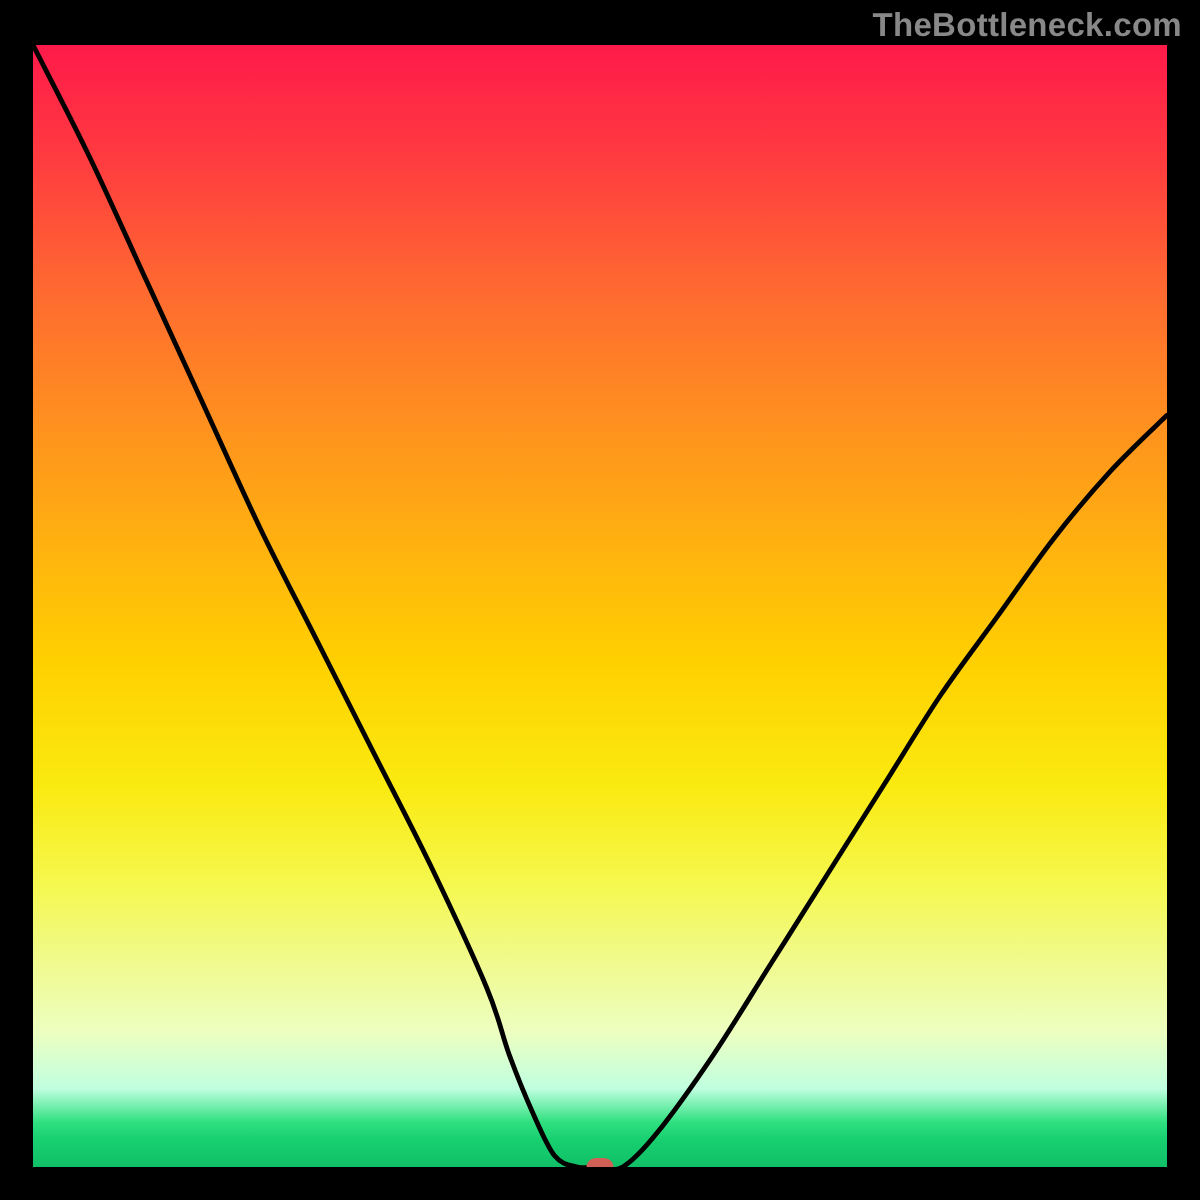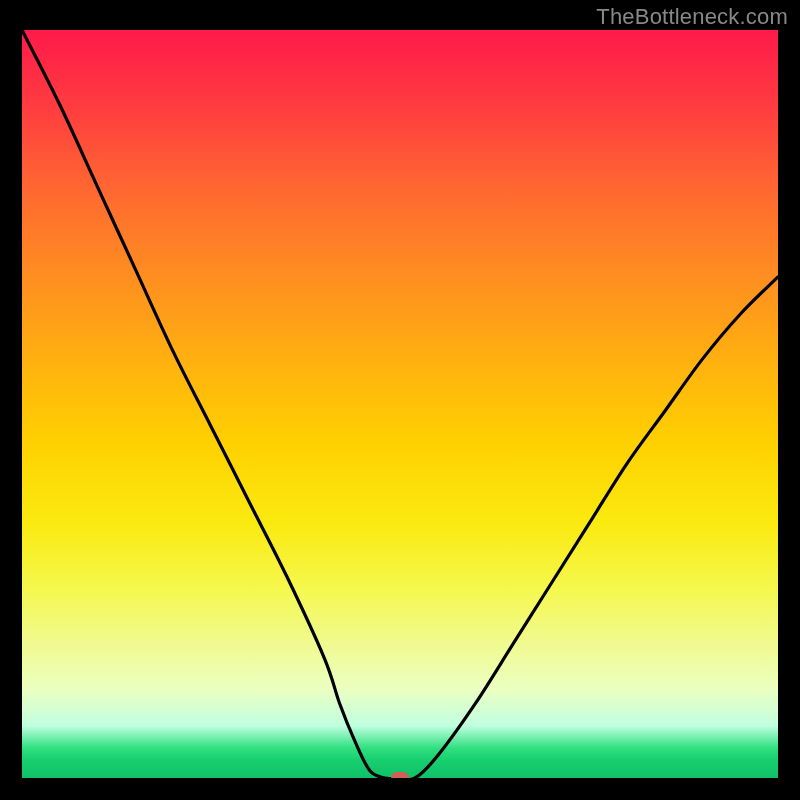--- a/index.html
+++ b/index.html
@@ -11,21 +11,21 @@
     font-family: Arial, sans-serif;
     position: relative;
     overflow: hidden;
   }
   .watermark {
     position: absolute;
     top: 4px;
     right: 12px;
     color: #888;
     font-size: 22px;
-    font-weight: 400;
+    font-weight: 700;
     letter-spacing: 0.2px;
     z-index: 5;
   }
   .plot-area {
     position: absolute;
     left: 22px;
     top: 30px;
     width: 756px;
     height: 748px;
     overflow: hidden;

